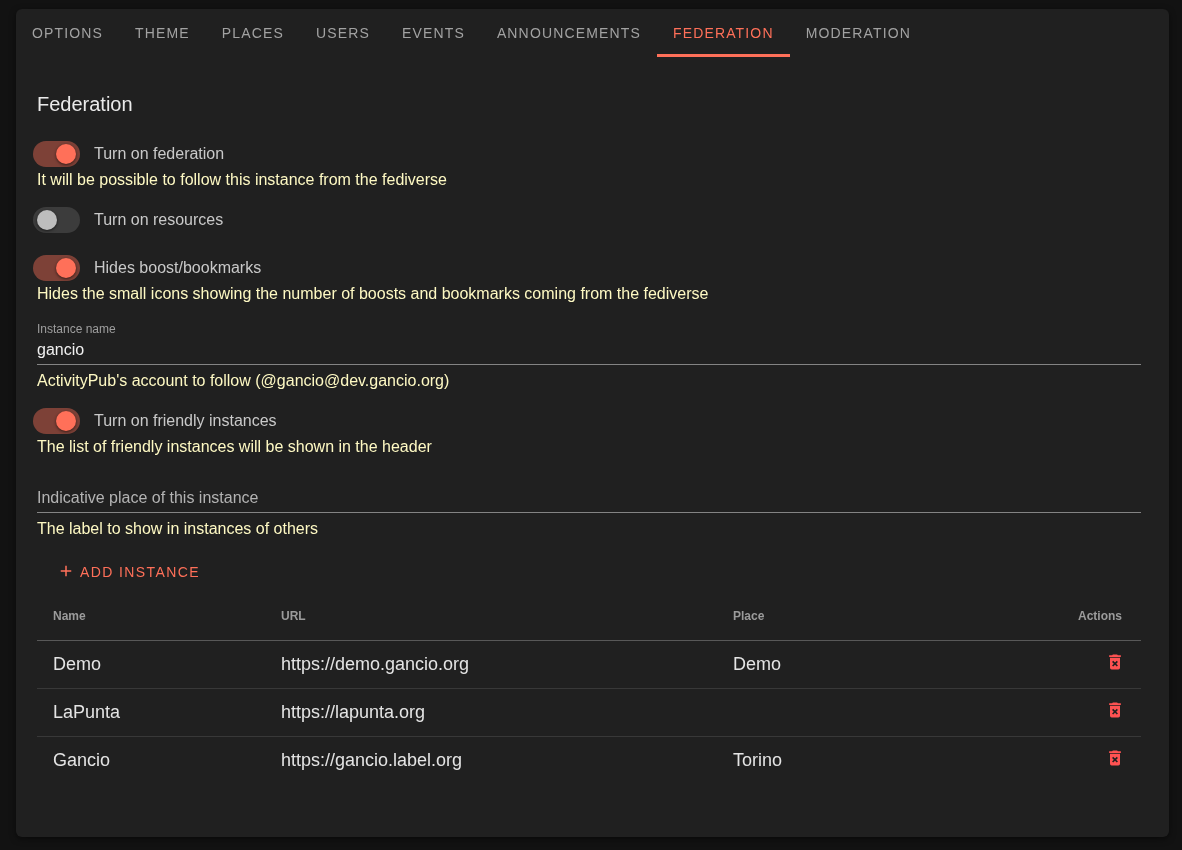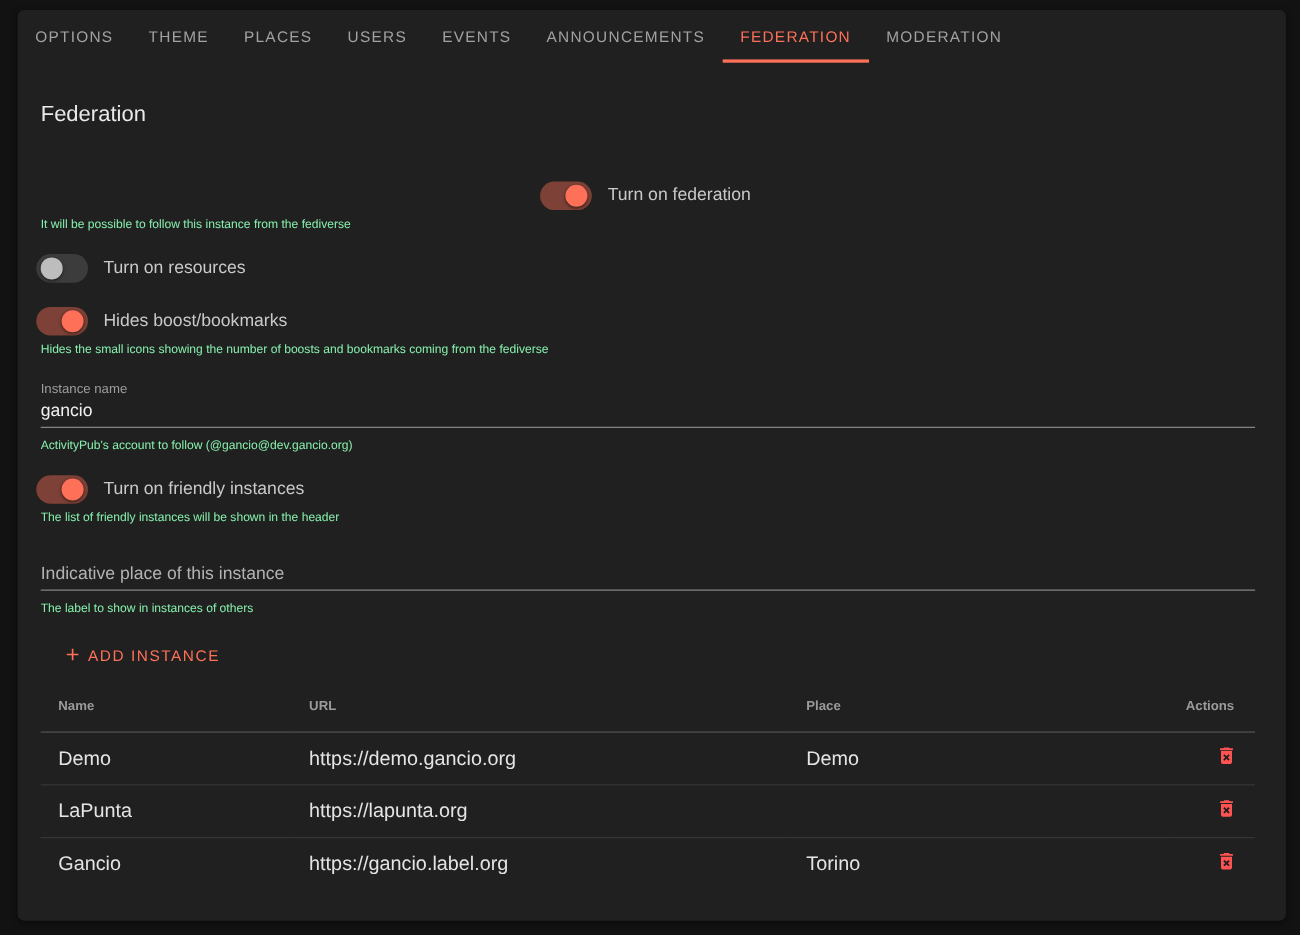--- a/index.html
+++ b/index.html
@@ -54,21 +54,21 @@
     font-weight: 400;
     line-height: 24px;
     color: #eaeaea;
   }
   
   .switch-row {
     display: flex;
     align-items: center;
     height: 28px;
   }
-  .mt36 { margin-top: 48px; justify-content: center; }
+  .mt36 { margin-top: 24px; }
   .mt20 { margin-top: 20px; }
   .switch {
     width: 47px; height: 26px;
     border-radius: 13px;
     position: relative;
     margin-left: -4px;
     cursor: pointer;
     flex: none;
   }
   .switch.on  { background: rgba(255,112,89,0.42); }
@@ -82,23 +82,23 @@
   }
   .switch.on  .knob { right: 4px; background: #ff7059; }
   .switch.off .knob { left: 4px;  background: #bdbdbd; }
   .switch-label {
     margin-left: 14px;
     font-size: 16px;
     color: #c9c9c9;
   }
   .hint {
     margin-top: 6px;
-    font-size: 11px;
+    font-size: 16px;
     line-height: 12px;
-    color: #86efac;
+    color: #fef9c3;
   }
   
   .field { margin-top: 23px; }
   .field.tall { margin-top: 36px; }
   .field-label {
     display: block;
     font-size: 12px;
     line-height: 13px;
     color: #9e9e9e;
   }

